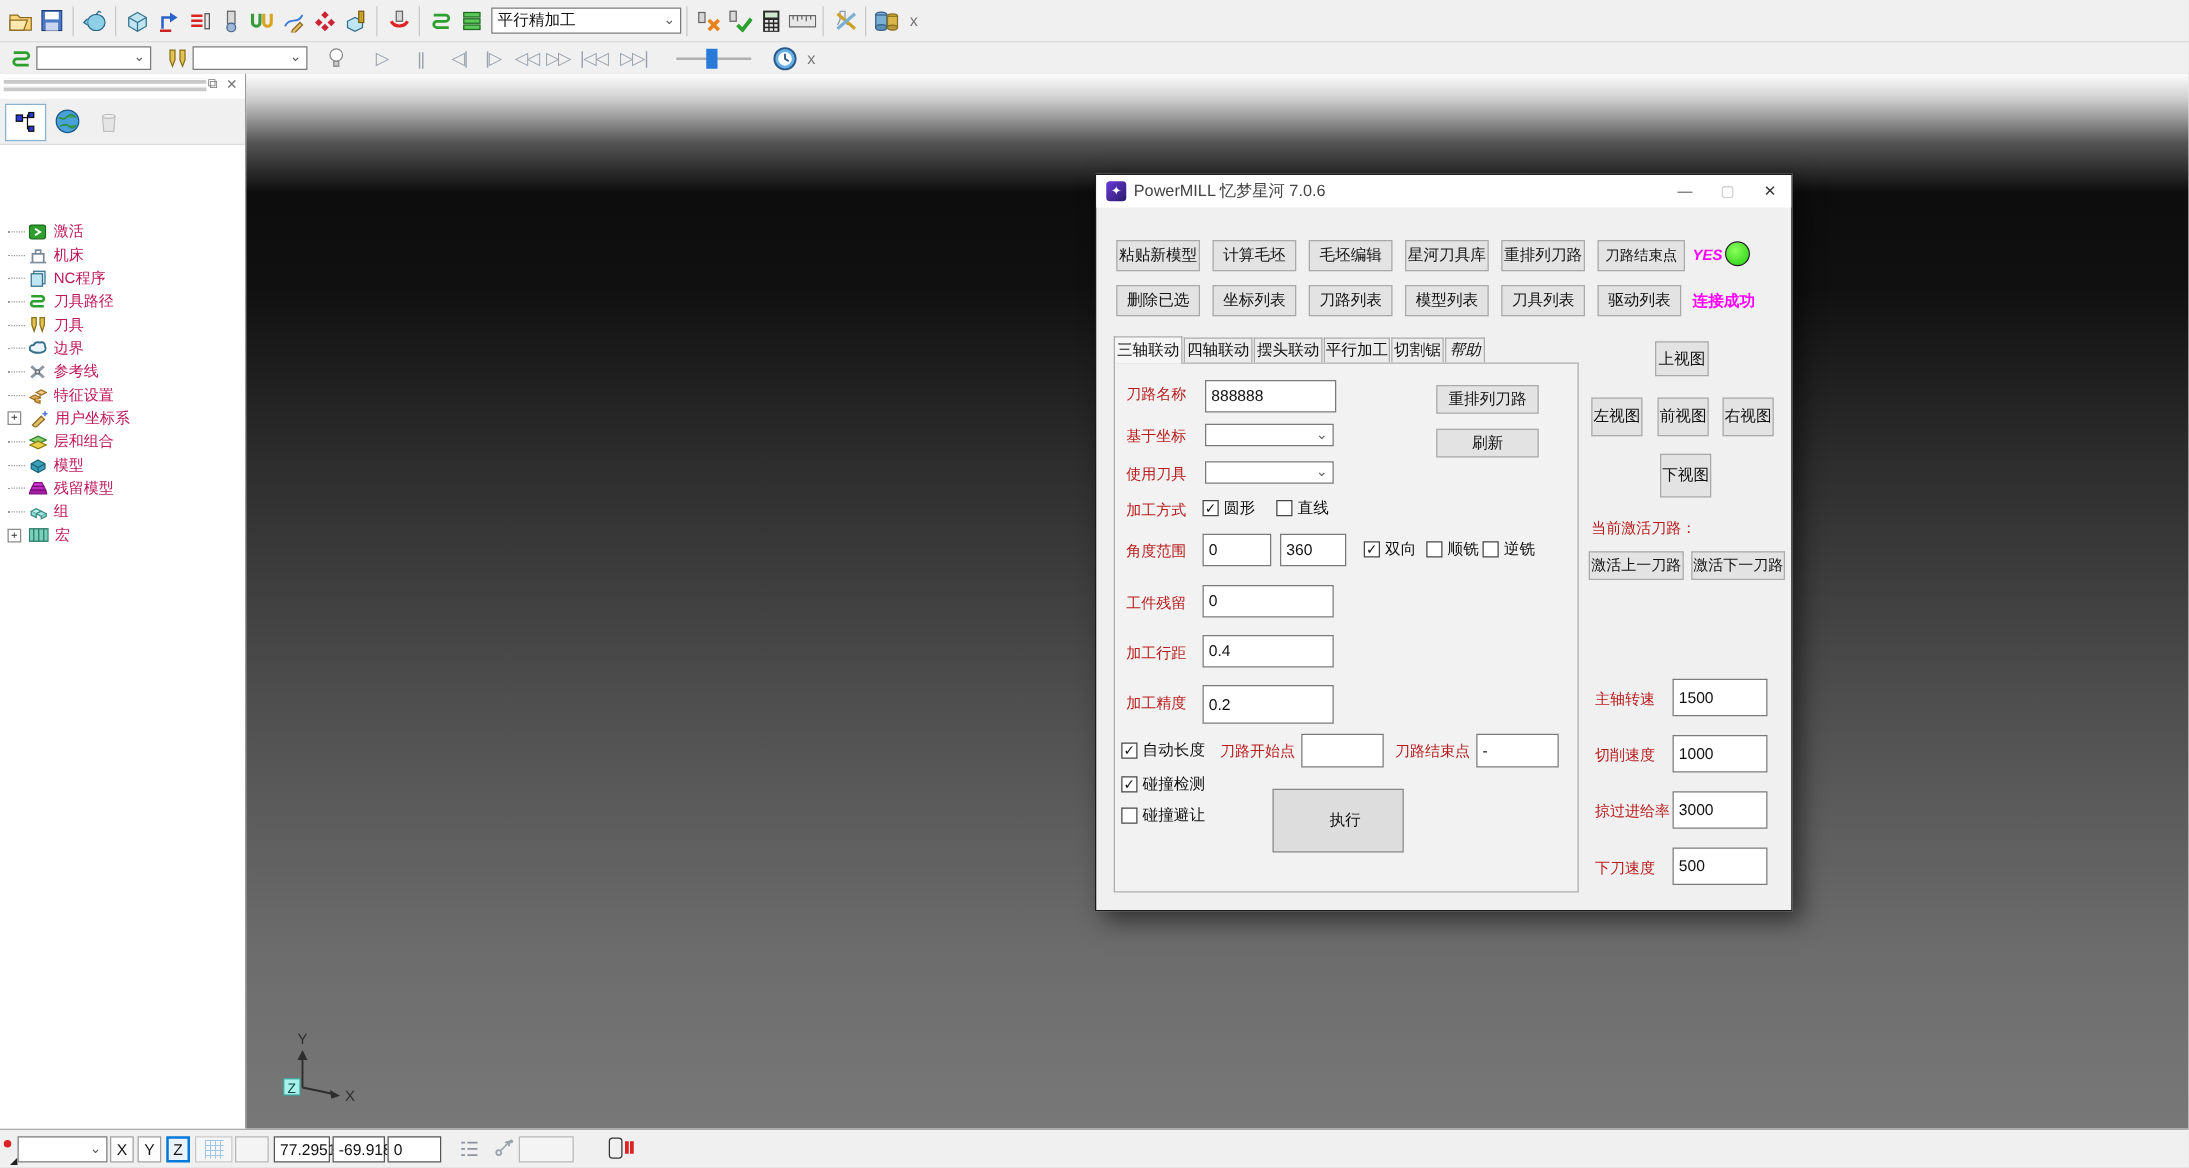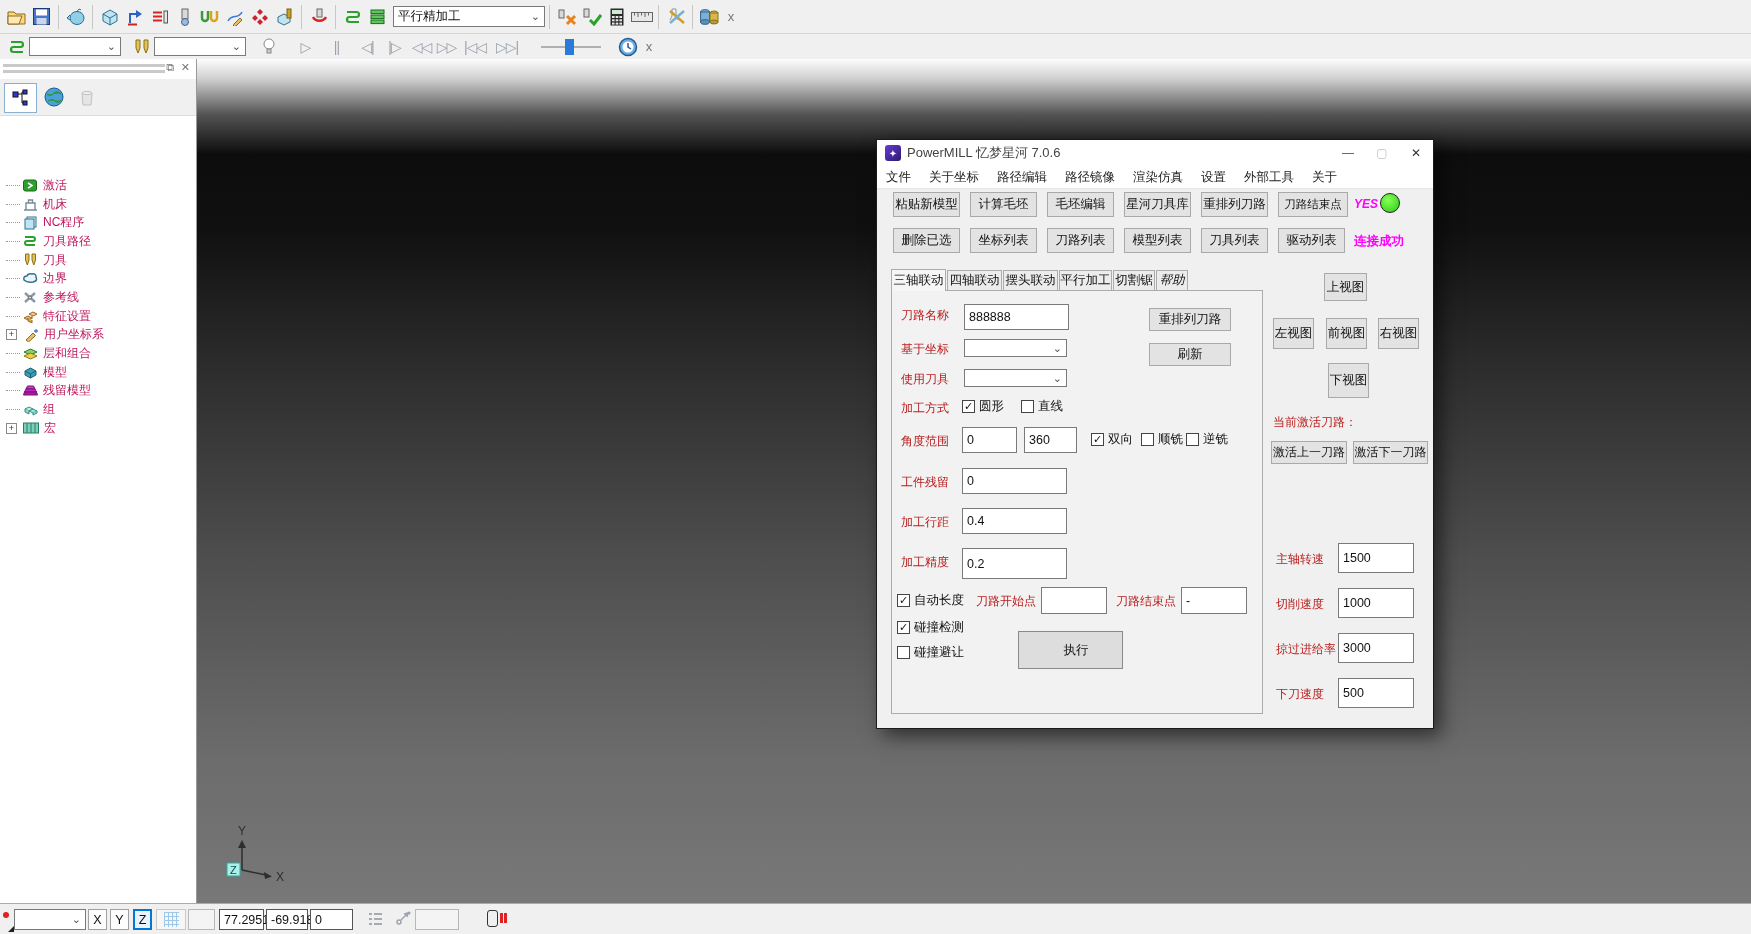--- a/index.html
+++ b/index.html
@@ -471,30 +471,20 @@
     <div id="dlg-title">
       <span style="width:16px;height:16px;margin-left:8px;border-radius:3px;flex:0 0 auto;
                    background:linear-gradient(135deg,#6a3ad9,#2a1a6a);display:flex;align-items:center;
                    justify-content:center;color:#fff;font-size:10px;">✦</span>
       <span class="t">PowerMILL 忆梦星河  7.0.6</span>
       <span style="flex:1"></span>
       <span class="wbtn" style="color:#555;">—</span>
       <span class="wbtn" style="color:#c0c0c0;">▢</span>
       <span class="wbtn">✕</span>
     </div>
-    <div id="dlg-menu">
-      <span class="mitem">文件</span>
-      <span class="mitem">关于坐标</span>
-      <span class="mitem">路径编辑</span>
-      <span class="mitem">路径镜像</span>
-      <span class="mitem">渲染仿真</span>
-      <span class="mitem">设置</span>
-      <span class="mitem">外部工具</span>
-      <span class="mitem">关于</span>
-    </div>
 
     <div class="abs" style="left:16px;top:52px;display:flex;gap:10px;">
       <div class="btn" style="width:67px;height:25px;">粘贴新模型</div>
       <div class="btn" style="width:67px;height:25px;">计算毛坯</div>
       <div class="btn" style="width:67px;height:25px;">毛坯编辑</div>
       <div class="btn" style="width:67px;height:25px;">星河刀具库</div>
       <div class="btn" style="width:67px;height:25px;">重排列刀路</div>
       <div class="btn" style="width:70px;height:25px;font-size:11.5px;">刀路结束点</div>
     </div>
     <span class="abs mag" style="left:477px;top:57px;font-size:12px;font-style:italic;">YES</span>
@@ -580,21 +570,21 @@
     <input class="tb" style="left: 304px; top: 447px; width: 66px; height: 27px; z-index: 2;" readonly="" value="-">
 
     <span class="cbrow" style="left:20px;top:479px;z-index:2;">
       <span class="cbx">✓</span>
       <span>碰撞检测</span>
     </span>
     <span class="cbrow" style="left:20px;top:504px;z-index:2;">
       <span class="cbx"></span>
       <span>碰撞避让</span>
     </span>
-    <div class="btn abs" style="left:141px;top:491px;width:105px;height:38px;background:#ddd;border-color:#8a8a8a;z-index:2;padding-left:11px;">执行</div>
+    <div class="btn abs" style="left:141px;top:491px;width:105px;height:51px;background:#ddd;border-color:#8a8a8a;z-index:2;padding-left:11px;">执行</div>
 
     <div class="btn abs" style="left:447px;top:133px;width:43px;height:28px;">上视图</div>
     <div class="btn abs" style="left:396px;top:178px;width:41px;height:31px;">左视图</div>
     <div class="btn abs" style="left:449px;top:178px;width:41px;height:31px;">前视图</div>
     <div class="btn abs" style="left:501px;top:178px;width:41px;height:31px;">右视图</div>
     <div class="btn abs" style="left:451px;top:223px;width:41px;height:35px;">下视图</div>
     <span class="lab" style="left:396px;top:274px;">当前激活刀路：</span>
     <div class="btn abs" style="left:394px;top:301px;width:76px;height:23px;font-size:12px;">激活上一刀路</div>
     <div class="btn abs" style="left:476px;top:301px;width:75px;height:23px;font-size:12px;">激活下一刀路</div>
 

